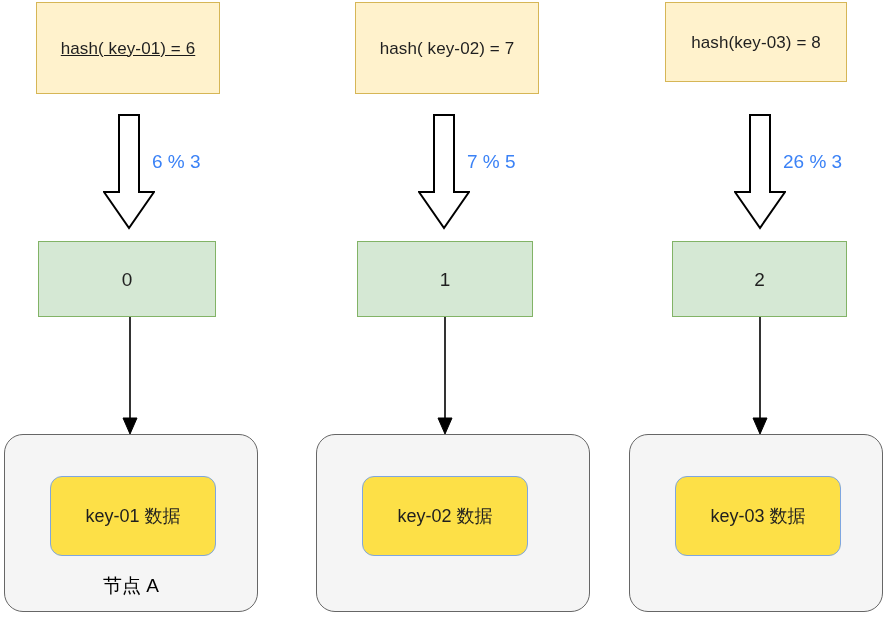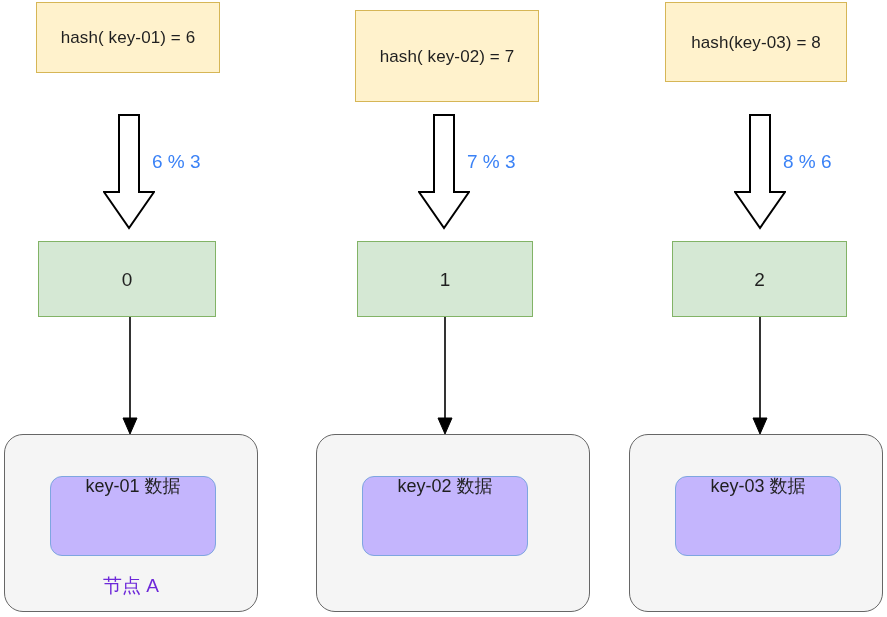--- a/index.html
+++ b/index.html
@@ -84,48 +84,48 @@
     border-radius: 19px;
     box-sizing: border-box;
   }
   .node-title {
     position: absolute;
     left: 0;
     right: 0;
     text-align: center;
     font-size: 19px;
     line-height: 1;
-    color: #6d28d9;
+    color: #000000;
     white-space: nowrap;
   }
 
   
   .data-box {
     position: absolute;
-    background: #c4b5fd;
+    background: #fde047;
     border: 1.6px solid #7ea6e0;
     border-radius: 12px;
     box-sizing: border-box;
     display: flex;
-    align-items: flex-start;
+    align-items: center;
     justify-content: center;
   }
   .data-box .data-label {
     font-size: 18px;
     line-height: 1;
     color: #1f1f1f;
     white-space: nowrap;
   }
 </style>
 </head>
 <body>
 
 <div class="stage">
 
-  <div class="hash-box" style="left:36px; top:2px; width:184px; height:71px;">
+  <div class="hash-box" style="left:36px; top:2px; width:184px; height:92px;text-decoration:underline;">
     <span class="hash-label">hash( key-01) = 6</span>
   </div>
 
   <div class="block-arrow" style="left:103px; top:114px; width:52px; height:116px;">
     <svg width="52" height="116" viewBox="0 0 52 116">
       <polygon points="16,1 36,1 36,78 51,78 26,114 1,78 16,78" fill="#ffffff" stroke="#000000" stroke-width="2" stroke-linejoin="miter"></polygon>
     </svg>
   </div>
   <div class="mod-label" style="left:152px; top:152px;">6 % 3</div>
 
@@ -140,30 +140,30 @@
     </svg>
   </div>
 
   <div class="node-box" style="left:4px; top:434px; width:254px; height:178px;">
     <div class="data-box" style="left:45px; top:41px; width:166px; height:80px;">
       <span class="data-label">key-01 数据</span>
     </div>
     <div class="node-title" style="top:141px;">节点 A</div>
   </div>
 
-  <div class="hash-box" style="left:355px; top:2px; width:184px; height:92px;margin-top:8px;">
+  <div class="hash-box" style="left:355px; top:2px; width:184px; height:92px;">
     <span class="hash-label">hash( key-02) = 7</span>
   </div>
 
   <div class="block-arrow" style="left:418px; top:114px; width:52px; height:116px;">
     <svg width="52" height="116" viewBox="0 0 52 116">
       <polygon points="16,1 36,1 36,78 51,78 26,114 1,78 16,78" fill="#ffffff" stroke="#000000" stroke-width="2" stroke-linejoin="miter"></polygon>
     </svg>
   </div>
-  <div class="mod-label" style="left:467px; top:152px;">7 % 3</div>
+  <div class="mod-label" style="left:467px; top:152px;">7 % 5</div>
 
   <div class="slot-box" style="left:357px; top:241px; width:176px; height:76px;">
     <span class="slot-label">1</span>
   </div>
 
   <div class="thin-arrow" style="left:435px; top:317px; width:20px; height:118px;">
     <svg width="20" height="118" viewBox="0 0 20 118">
       <line x1="10" y1="0" x2="10" y2="104" stroke="#000000" stroke-width="1.6"></line>
       <polygon points="10,117 3,101 17,101" fill="#000000" stroke="#000000" stroke-width="1"></polygon>
     </svg>
@@ -177,21 +177,21 @@
 
   <div class="hash-box" style="left:665px; top:2px; width:182px; height:80px;">
     <span class="hash-label">hash(key-03) = 8</span>
   </div>
 
   <div class="block-arrow" style="left:734px; top:114px; width:52px; height:116px;">
     <svg width="52" height="116" viewBox="0 0 52 116">
       <polygon points="16,1 36,1 36,78 51,78 26,114 1,78 16,78" fill="#ffffff" stroke="#000000" stroke-width="2" stroke-linejoin="miter"></polygon>
     </svg>
   </div>
-  <div class="mod-label" style="left:783px; top:152px;">8 % 6</div>
+  <div class="mod-label" style="left:783px; top:152px;">26 % 3</div>
 
   <div class="slot-box" style="left:672px; top:241px; width:175px; height:76px;">
     <span class="slot-label">2</span>
   </div>
 
   <div class="thin-arrow" style="left:750px; top:317px; width:20px; height:118px;">
     <svg width="20" height="118" viewBox="0 0 20 118">
       <line x1="10" y1="0" x2="10" y2="104" stroke="#000000" stroke-width="1.6"></line>
       <polygon points="10,117 3,101 17,101" fill="#000000" stroke="#000000" stroke-width="1"></polygon>
     </svg>

